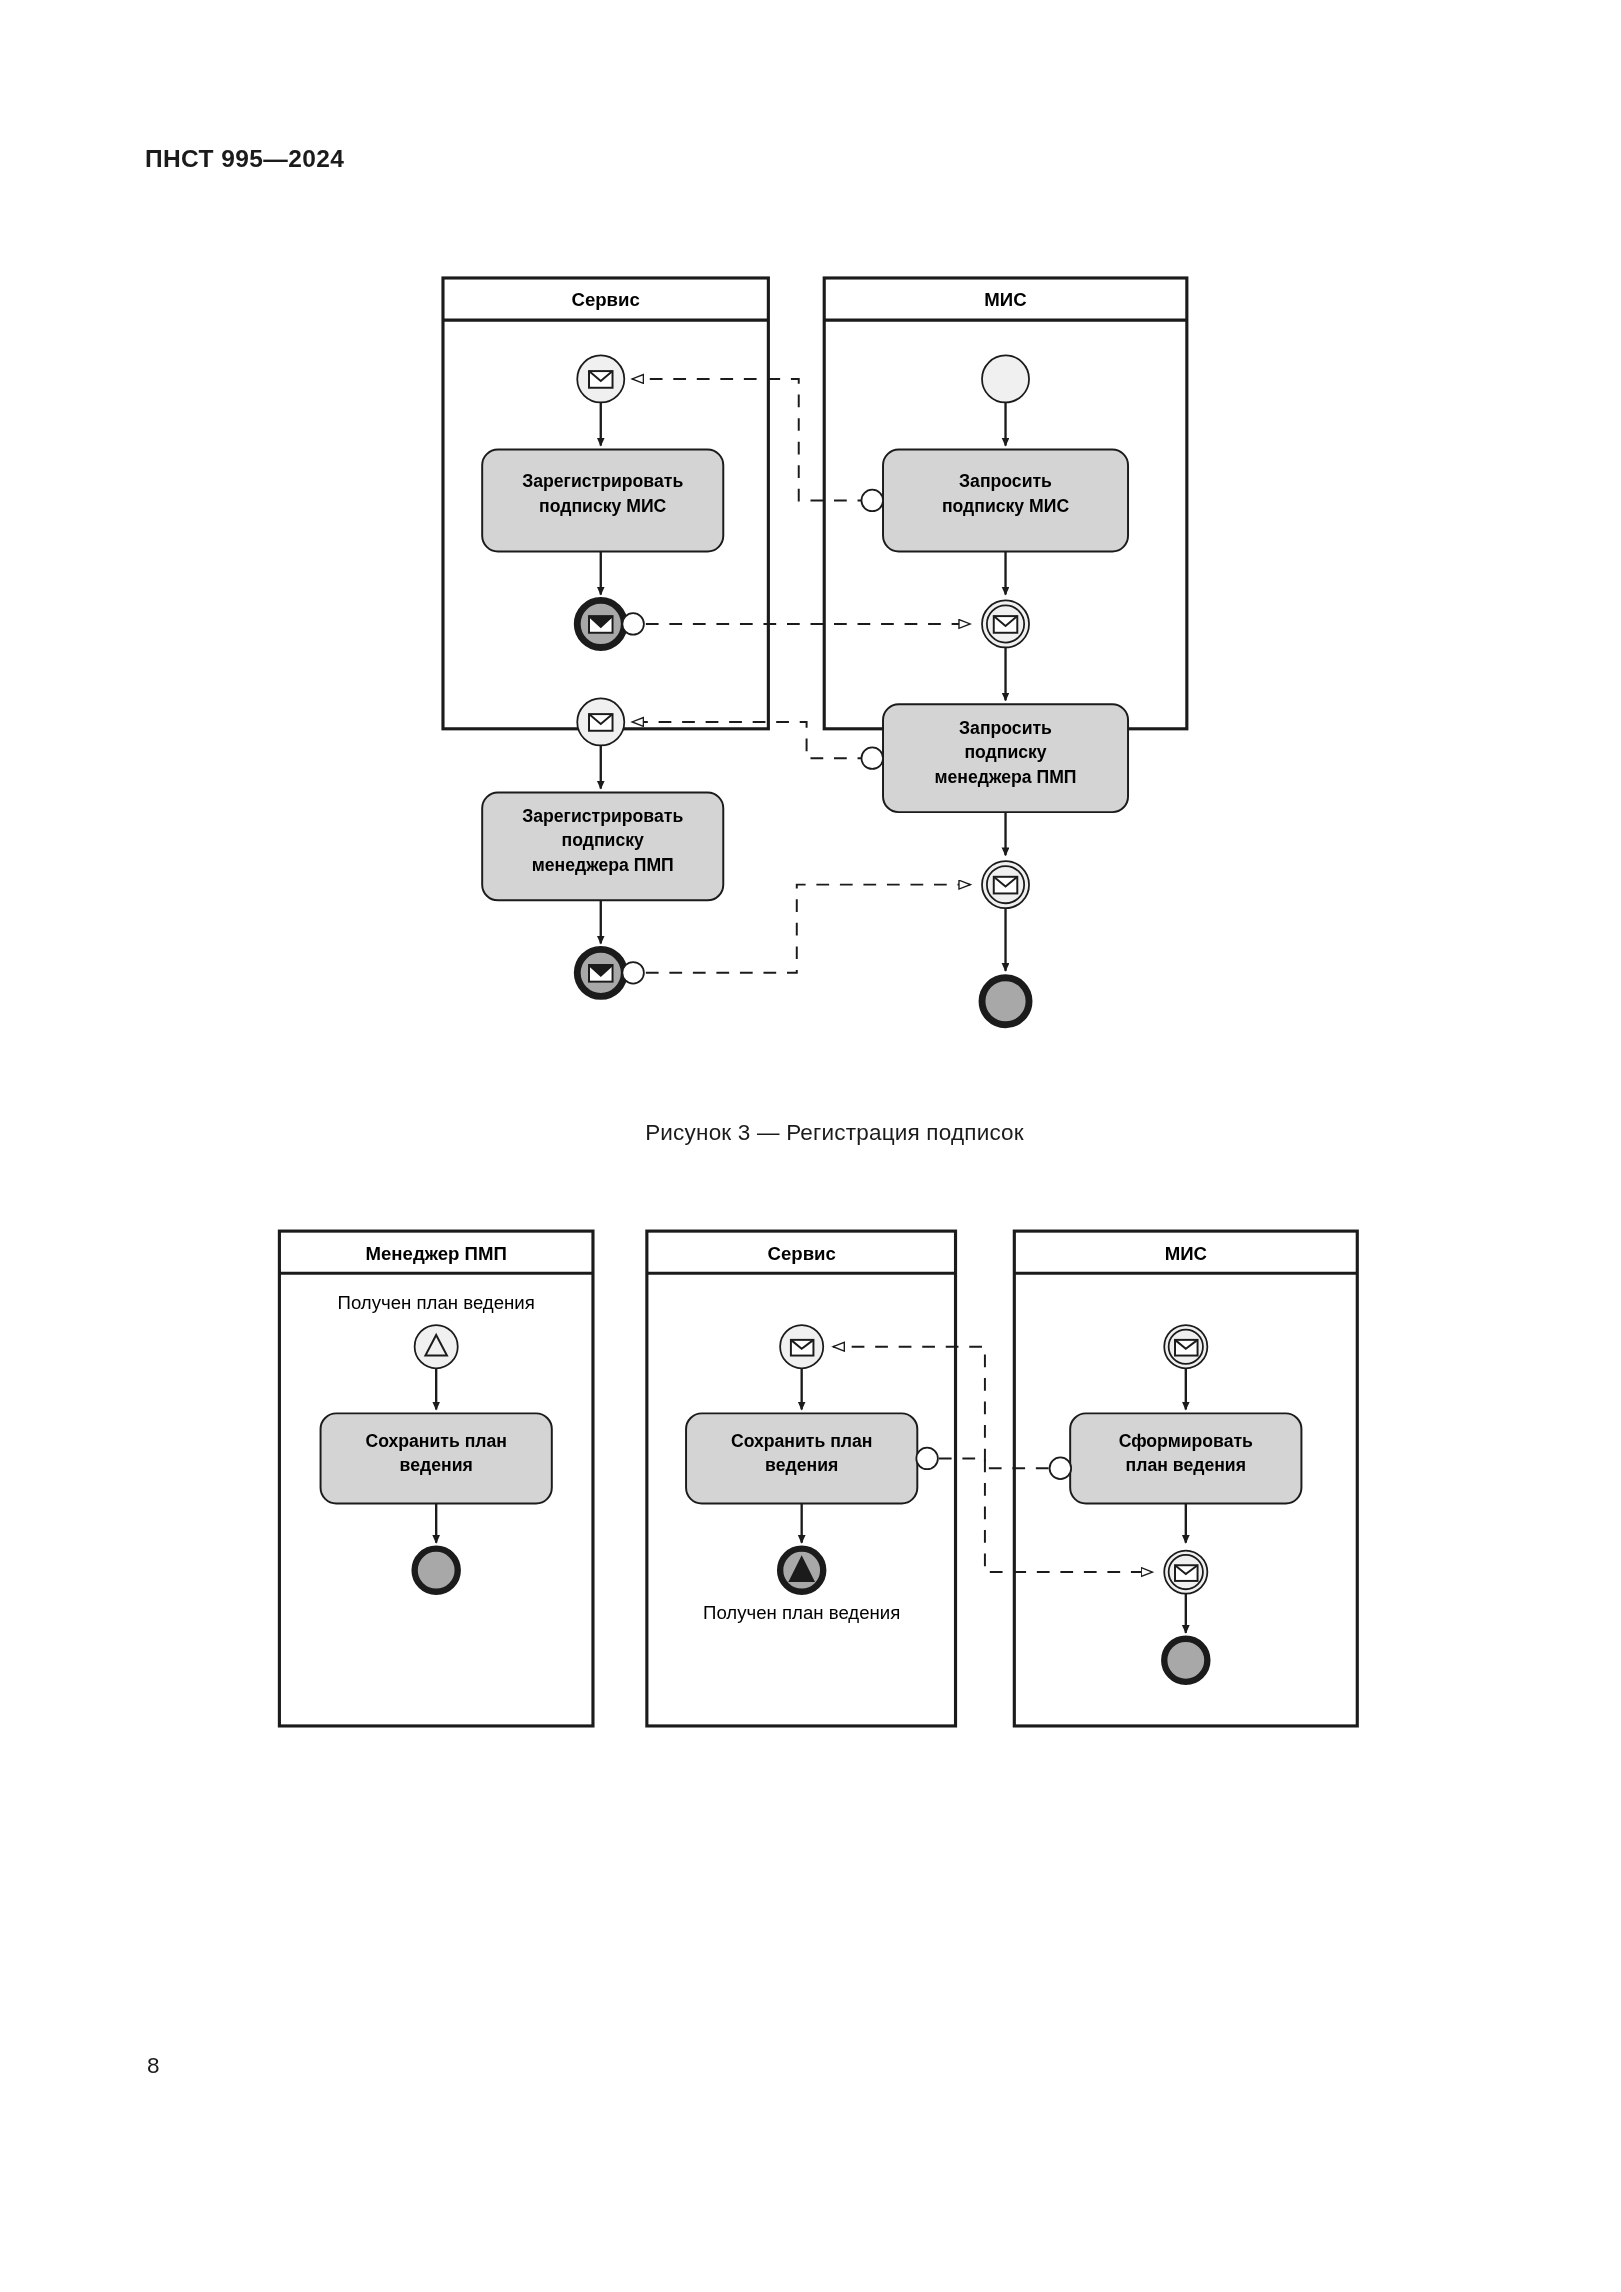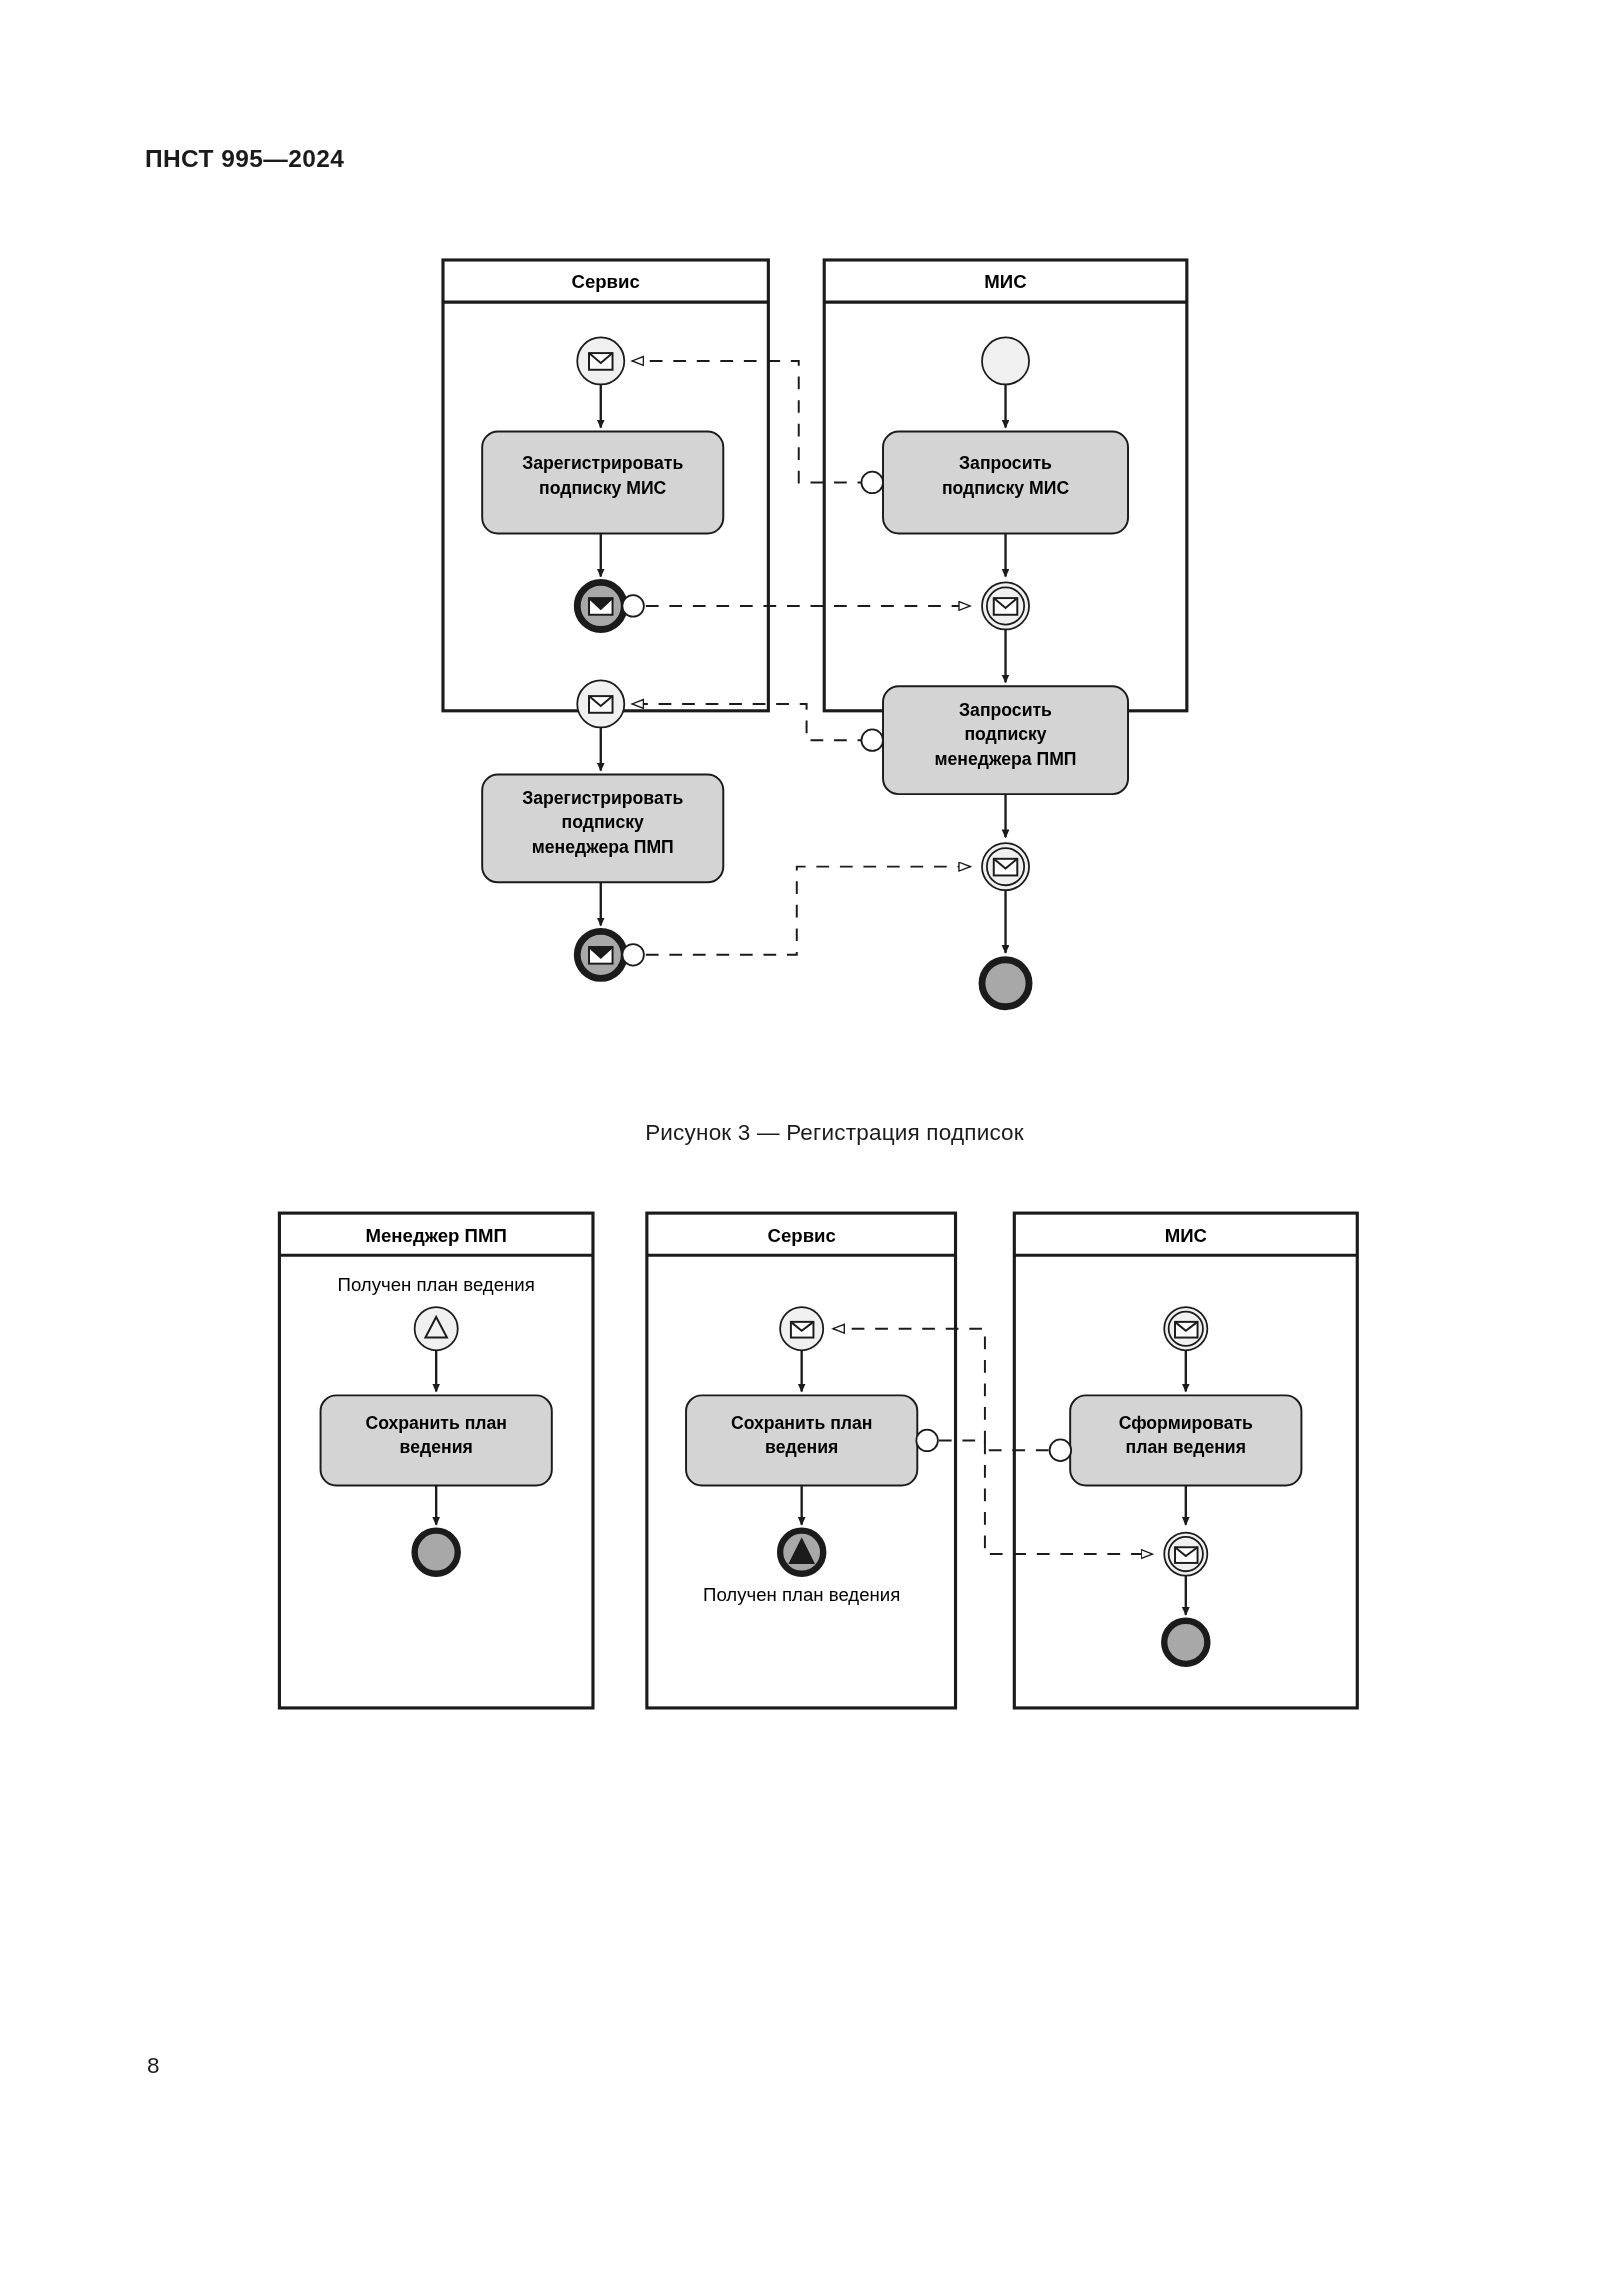--- a/index.html
+++ b/index.html
@@ -49,20 +49,21 @@
     font-size: 22.5px;
     letter-spacing: 0.2px;
     margin-left: 24px;
   }
   #caption-fig3 { top: 1120px; }
   #caption-fig4 { top: 1757px; }
 
   
   .diagram {
     position: absolute;
+    margin-top: 18px;
   }
   #diagram-registration { left: 0; top: 0; width: 1621px; height: 1098px; }
   #diagram-careplan     { left: 0; top: 0; width: 1383px; height: 1745px; }
 
   .diagram svg { position: absolute; left: 0; top: 0; overflow: visible; }
 
   
   .pool-label {
     font-family: "Liberation Sans", sans-serif;
     font-size: 19px;

